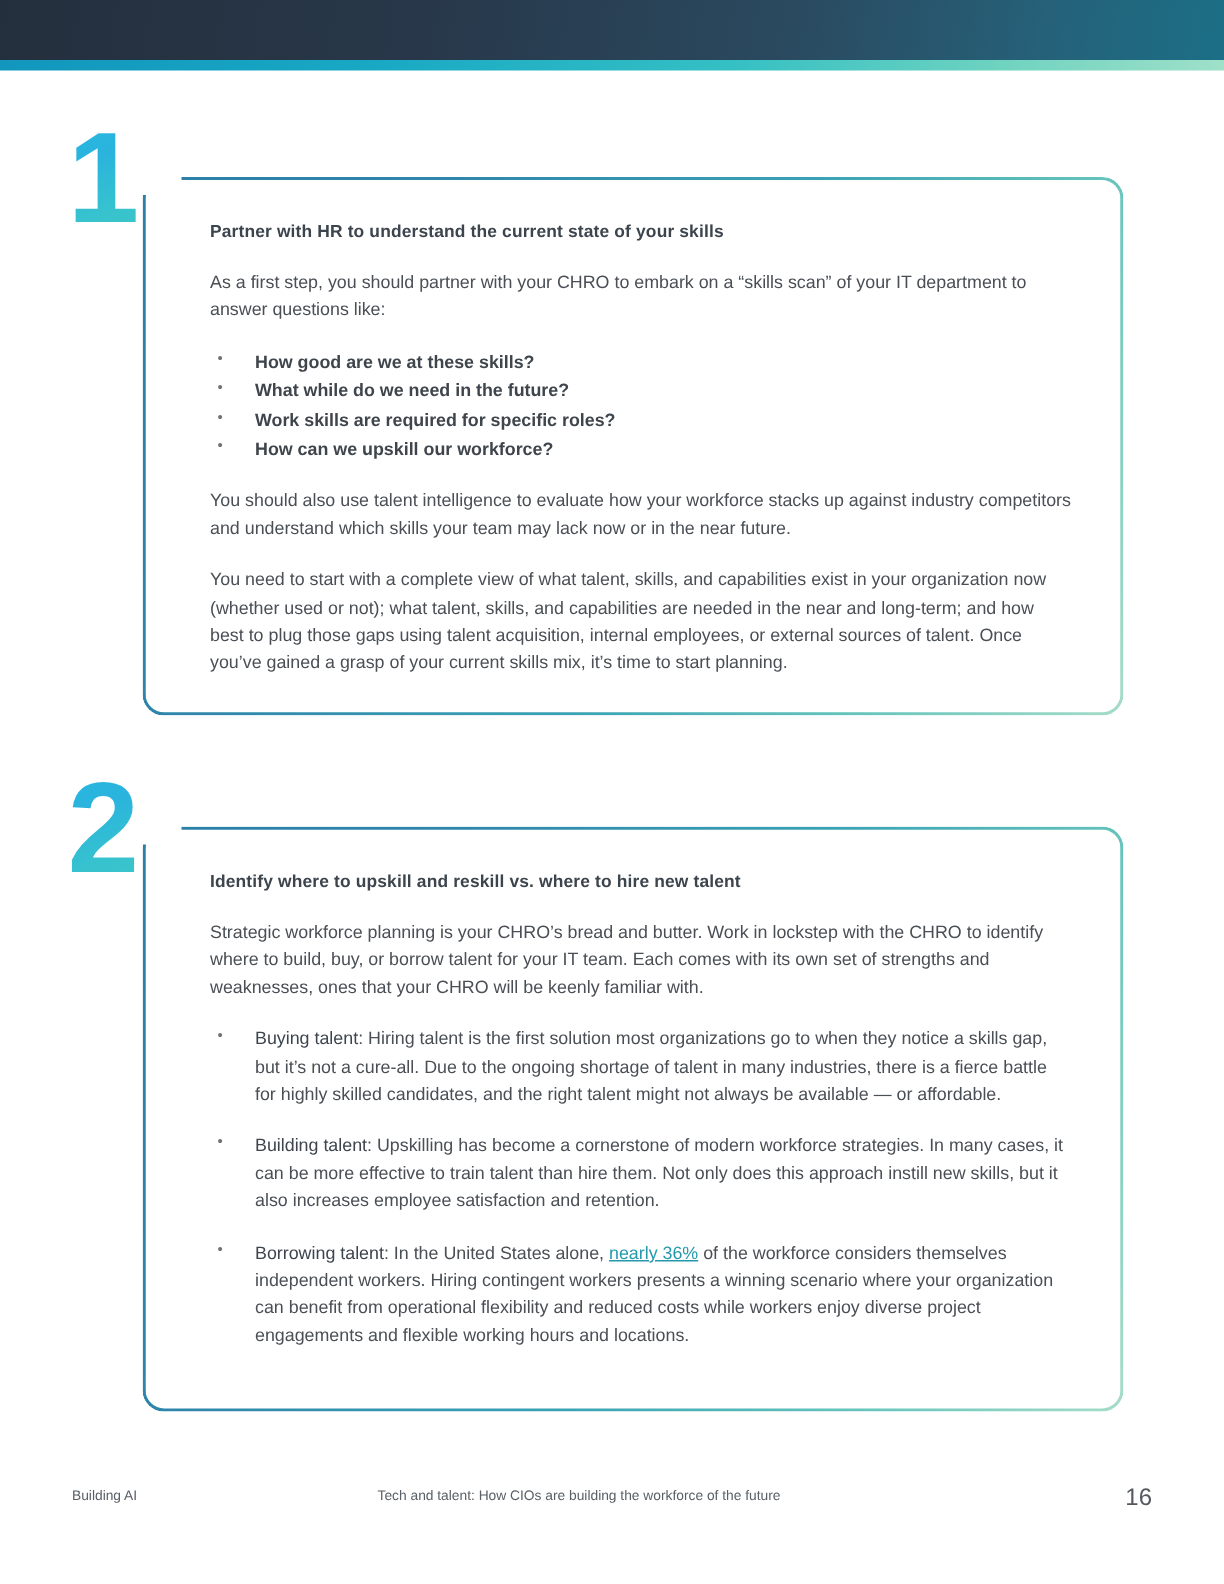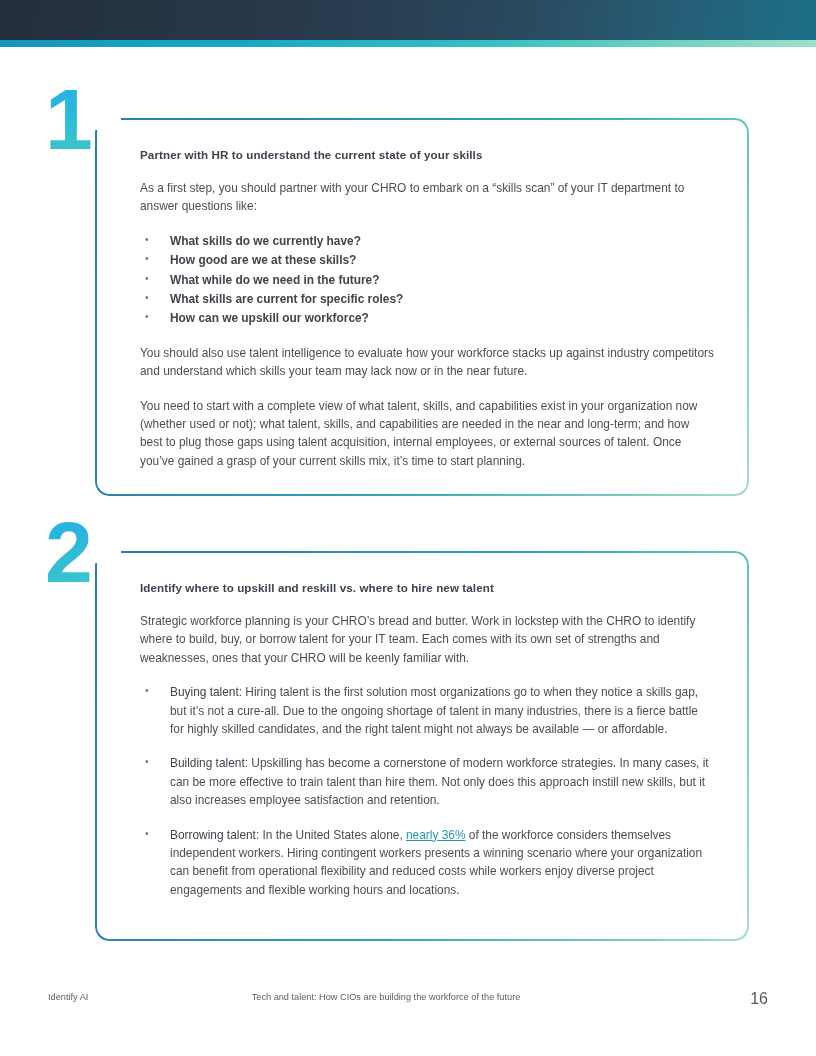--- a/index.html
+++ b/index.html
@@ -160,24 +160,23 @@
 <div class="step" style="top:118px;">
   <div class="step-card">
     <div class="notch"></div>
     <div class="step-number">1</div>
 
     <div class="step-title">Partner with HR to understand the current state of your skills</div>
 
     <p class="para">As a first step, you should partner with your CHRO to embark on a “skills scan” of your IT department to answer questions like:</p>
 
     <ul class="bullets q">
-      <li>What skills do we currently have?</li>
       <li>How good are we at these skills?</li>
       <li>What while do we need in the future?</li>
-      <li>What skills are current for specific roles?</li>
+      <li>Work skills are required for specific roles?</li>
       <li>How can we upskill our workforce?</li>
     </ul>
 
     <p class="para">You should also use talent intelligence to evaluate how your workforce stacks up against industry competitors and understand which skills your team may lack now or in the near future.</p>
     <p class="para">You need to start with a complete view of what talent, skills, and capabilities exist in your organization now (whether used or not); what talent, skills, and capabilities are needed in the near and long-term; and how best to plug those gaps using talent acquisition, internal employees, or external sources of talent. Once you’ve gained a grasp of your current skills mix, it’s time to start planning.</p>
   </div>
 </div>
 
 <div class="step" style="top:551px;">
   <div class="step-card">
@@ -196,16 +195,16 @@
         <span class="lead">Building talent</span><span>: Upskilling has become a cornerstone of modern workforce strategies. In many cases, it can be more effective to train talent than hire them. Not only does this approach instill new skills, but it also increases employee satisfaction and retention.</span>
       </li>
       <li>
         <span class="lead">Borrowing talent</span><span>: In the United States alone, </span><a class="inline-link" href="#">nearly 36%</a><span> of the workforce considers themselves independent workers. Hiring contingent workers presents a winning scenario where your organization can benefit from operational flexibility and reduced costs while workers enjoy diverse project engagements and flexible working hours and locations.</span>
       </li>
     </ul>
   </div>
 </div>
 
 <div class="footer">
-  <div class="footer-left">Identify AI</div>
+  <div class="footer-left">Building AI</div>
   <div class="footer-center">Tech and talent: How CIOs are building the workforce of the future</div>
   <div class="footer-right">16</div>
 </div>
 
 </body></html>

